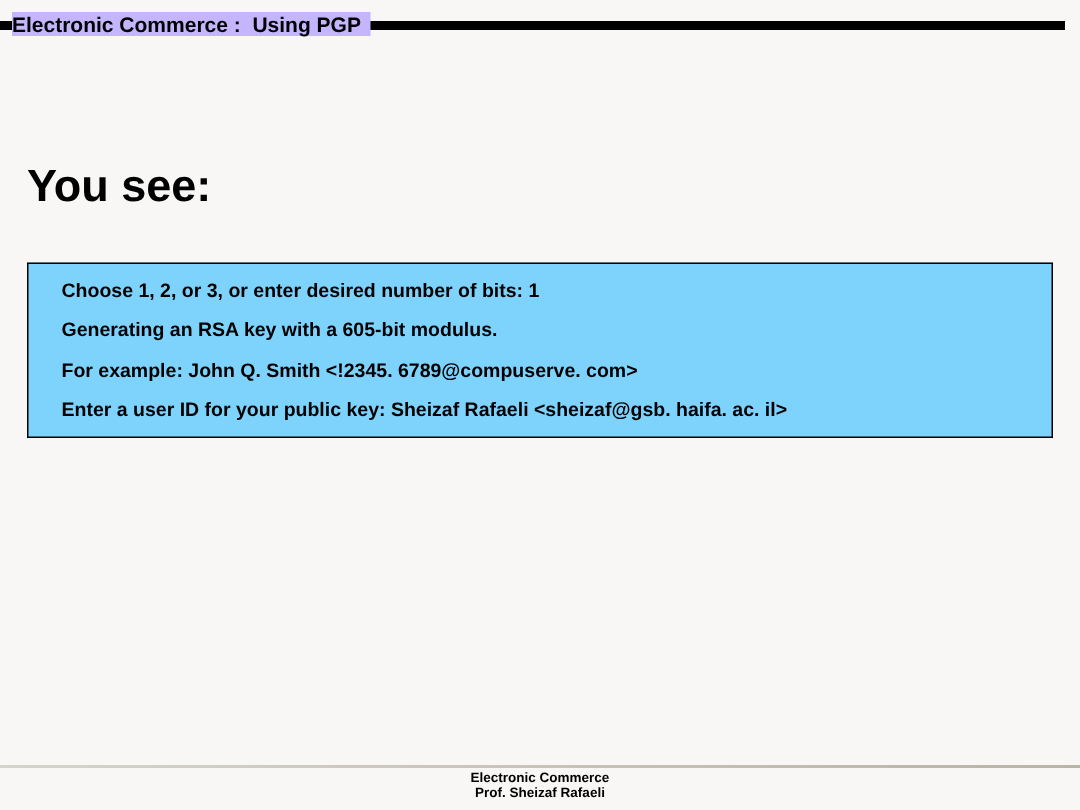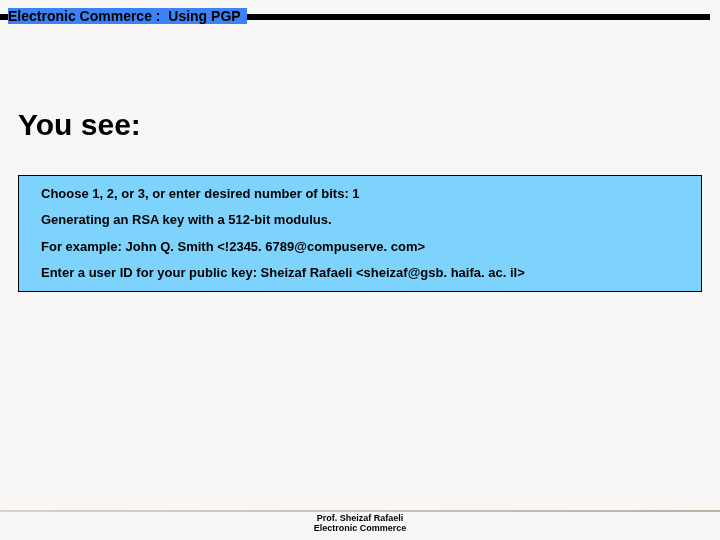--- a/index.html
+++ b/index.html
@@ -24,21 +24,21 @@
     left: 0;
     right: 0;
     height: 22px;
   }
   .header-title {
     position: absolute;
     left: 8px;
     top: 0;
     font-size: 14px;
     font-weight: bold;
-    background: #3b82f6;
+    background: #c4b5fd;
     padding-right: 6px;
     z-index: 2;
     white-space: pre;
     text-align: right;
   }
   .header-bar {
     position: absolute;
     left: 0;
     right: 10px;
     top: 6px;
@@ -99,24 +99,24 @@
 
   <div class="header">
     <div class="header-bar"></div>
     <div class="header-title">Electronic Commerce :  Using PGP</div>
   </div>
 
   <div class="section-title">You see:</div>
 
   <div class="content-box">
     <p>Choose 1, 2, or 3, or enter desired number of bits: 1</p>
-    <p>Generating an RSA key with a 512-bit modulus.</p>
+    <p>Generating an RSA key with a 605-bit modulus.</p>
     <p>For example:  John Q. Smith &lt;!2345. 6789@compuserve. com&gt;</p>
     <p>Enter a user ID for your public key:                 Sheizaf Rafaeli &lt;sheizaf@gsb. haifa. ac. il&gt;</p>
   </div>
 
   <div class="footer">
     <div class="footer-bar"></div>
+    <div class="footer-text">Electronic Commerce</div>
     <div class="footer-text">Prof. Sheizaf Rafaeli</div>
-    <div class="footer-text">Electronic Commerce</div>
   </div>
 
 </div>
 
 </body></html>

